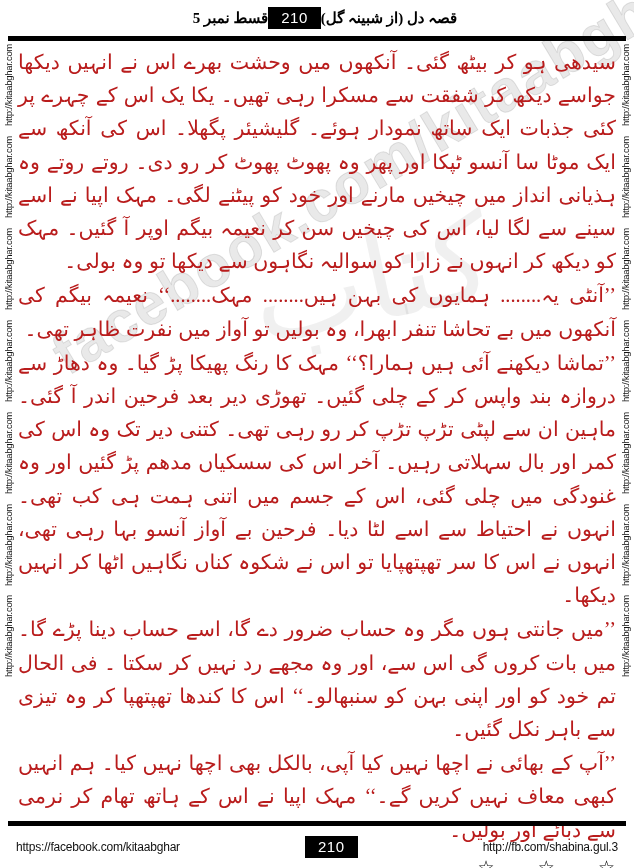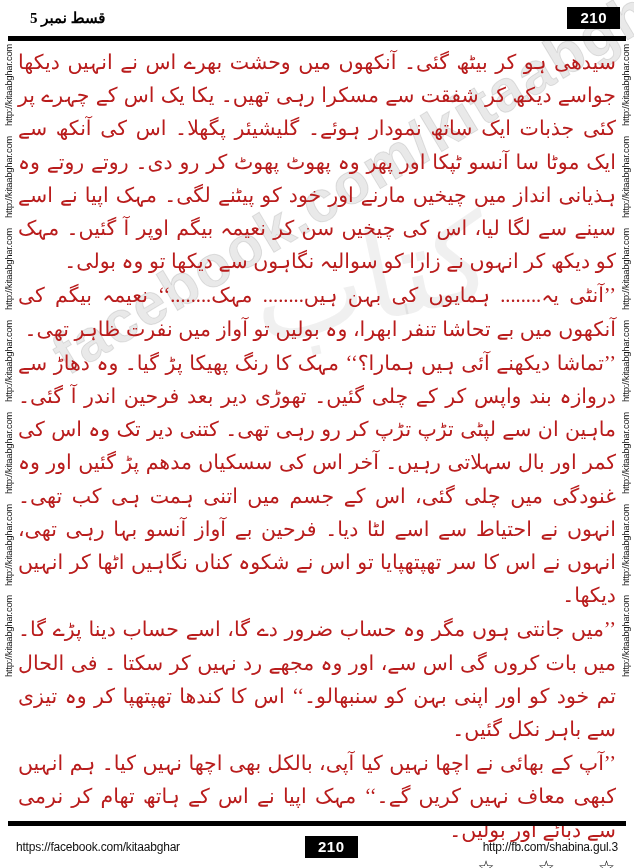--- a/index.html
+++ b/index.html
@@ -13,40 +13,40 @@
   .page{
     position:relative;
     width:634px;height:868px;
     box-sizing:border-box;
     overflow:hidden;
   }
 
   
   .header{
     position:absolute;top:0;left:16px;right:0;height:36px;
-    display:flex;align-items:center;justify-content:space-between;
+    display:flex;align-items:center;justify-content:center;
     padding:0 14px;box-sizing:border-box;
     z-index:6;
   }
   .hdr-left{
     font-family:"Liberation Serif",serif;
     font-size:15px;font-weight:bold;color:#000;
     direction:rtl;white-space:nowrap;
     letter-spacing:-0.5px;
   }
   .hdr-right{
     font-family:"Liberation Serif",serif;
     font-size:15px;font-weight:bold;color:#000;
     direction:rtl;white-space:nowrap;
     letter-spacing:-0.5px;
   }
   .page-badge{
     background:#000;color:#fff;
     font-family:"Liberation Sans",sans-serif;
-    font-size:15px;font-weight:bold;
+    font-size:15px;font-weight:normal;
     padding:2px 13px 3px 13px;
     line-height:1.15;
     letter-spacing:0.5px;
   }
   .rule-top{
     position:absolute;left:8px;right:8px;top:36px;
     height:5px;background:#000;z-index:6;
   }
 
   
@@ -161,20 +161,21 @@
     <div class="wm-v">http://kitaabghar.com</div>
     <div class="wm-v">http://kitaabghar.com</div>
   </div>
 
   <div class="wm-urdu">کتاب</div>
   <div class="wm-diag">facebook.com/kitaabghar</div>
 
   <div class="header">
     <div class="hdr-left">قسط نمبر 5</div>
     <div class="page-badge">210</div>
+    <div class="hdr-right">قصہ دل (از شبینہ گل)</div>
   </div>
   <div class="rule-top"></div>
 
   <div class="body-area">
     <p class="ptext">سیدھی ہو کر بیٹھ گئی۔ آنکھوں میں وحشت بھرے اس نے انہیں دیکھا جواسے دیکھ کر شفقت سے مسکرا رہی تھیں۔ یکا یک اس کے چہرے پر کئی جذبات ایک ساتھ نمودار ہوئے۔ گلیشیئر پگھلا۔ اس کی آنکھ سے ایک موٹا سا آنسو ٹپکا اور پھر وہ پھوٹ پھوٹ کر رو دی۔ روتے روتے وہ ہذیانی انداز میں چیخیں مارنے اور خود کو پیٹنے لگی۔ مہک اپیا نے اسے سینے سے لگا لیا، اس کی چیخیں سن کر نعیمہ بیگم اوپر آ گئیں۔ مہک کو دیکھ کر انہوں نے زارا کو سوالیہ نگاہوں سے دیکھا تو وہ بولی۔</p>
     <p class="ptext">’’آنٹی یہ........ ہمایوں کی بہن ہیں........ مہک........‘‘ نعیمہ بیگم کی آنکھوں میں بے تحاشا تنفر ابھرا، وہ بولیں تو آواز میں نفرت ظاہر تھی۔</p>
     <p class="ptext">’’تماشا دیکھنے آئی ہیں ہمارا؟‘‘ مہک کا رنگ پھیکا پڑ گیا۔ وہ دھاڑ سے دروازہ بند واپس کر کے چلی گئیں۔ تھوڑی دیر بعد فرحین اندر آ گئی۔ ماہین ان سے لپٹی تڑپ تڑپ کر رو رہی تھی۔ کتنی دیر تک وہ اس کی کمر اور بال سہلاتی رہیں۔ آخر اس کی سسکیاں مدھم پڑ گئیں اور وہ غنودگی میں چلی گئی، اس کے جسم میں اتنی ہمت ہی کب تھی۔ انہوں نے احتیاط سے اسے لٹا دیا۔ فرحین بے آواز آنسو بہا رہی تھی، انہوں نے اس کا سر تھپتھپایا تو اس نے شکوہ کناں نگاہیں اٹھا کر انہیں دیکھا۔</p>
     <p class="ptext">’’میں جانتی ہوں مگر وہ حساب ضرور دے گا، اسے حساب دینا پڑے گا۔ میں بات کروں گی اس سے، اور وہ مجھے رد نہیں کر سکتا ۔ فی الحال تم خود کو اور اپنی بہن کو سنبھالو۔‘‘ اس کا کندھا تھپتھپا کر وہ تیزی سے باہر نکل گئیں۔</p>
     <p class="ptext">’’آپ کے بھائی نے اچھا نہیں کیا آپی، بالکل بھی اچھا نہیں کیا۔ ہم انہیں کبھی معاف نہیں کریں گے۔‘‘ مہک اپیا نے اس کے ہاتھ تھام کر نرمی سے دبائے اور بولیں۔</p>
     <div class="sep">☆......☆......☆</div>

